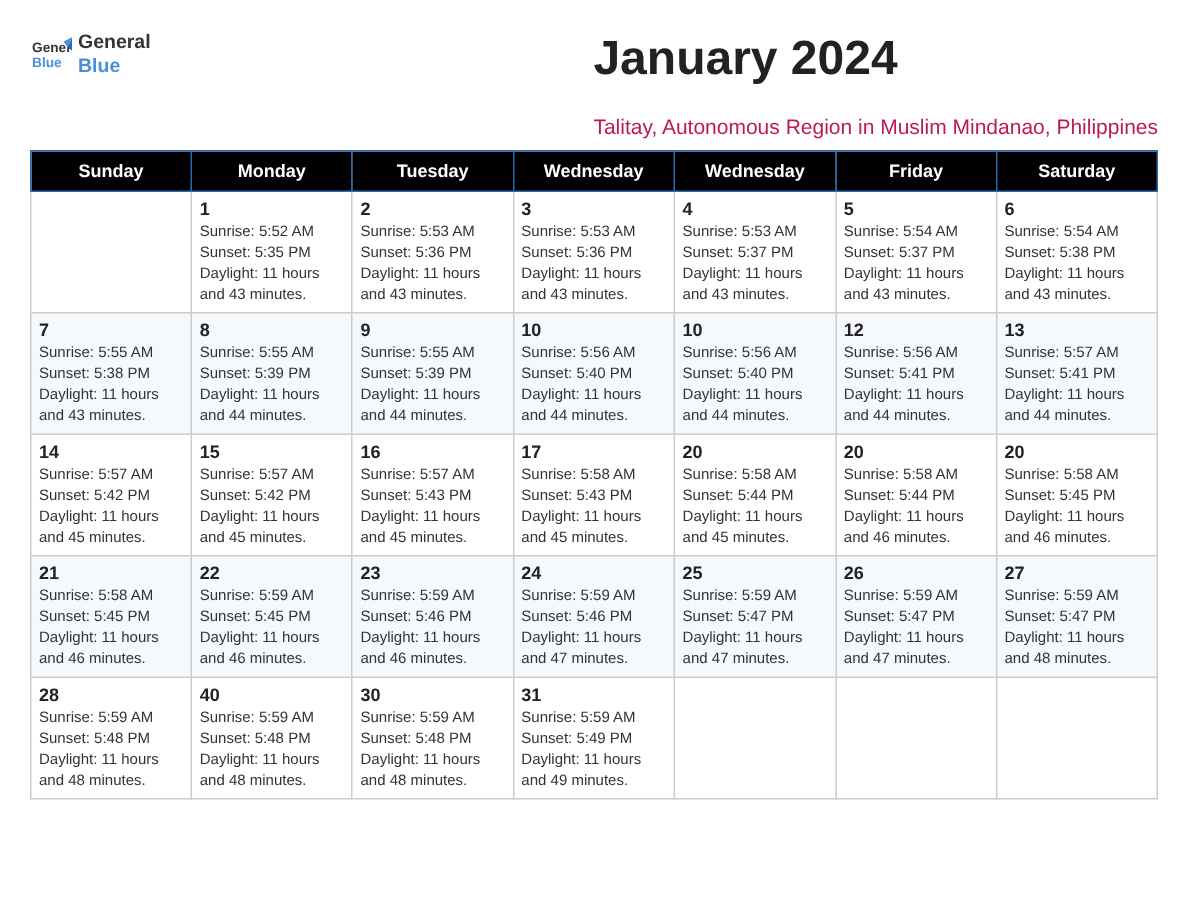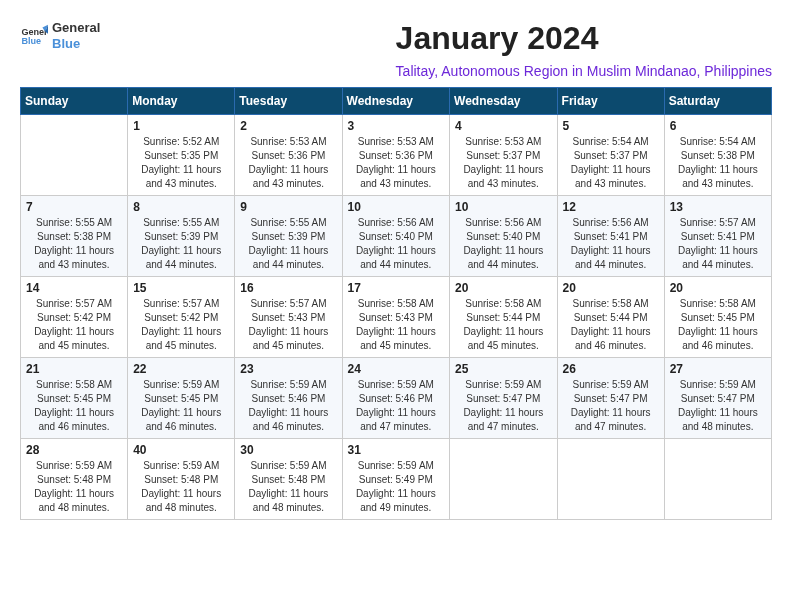--- a/index.html
+++ b/index.html
@@ -27,34 +27,34 @@
     }
     .title-block {
     }
     .main-title {
       font-size: 32px;
       font-weight: bold;
       color: #222;
     }
     .subtitle {
       font-size: 14px;
-      color: #6d28d9;
-      margin-top: 6px;
+      color: #be185d;
+      margin-top: 19px;
     }
     .calendar {
       width: 100%;
       border-collapse: collapse;
       margin-top: 8px;
       font-size: 10.5px;
     }
     .calendar thead th {
-      background-color: #0c4a6e;
+      background-color: #000000;
       color: #fff;
       padding: 6px 4px;
-      text-align: left;
+      text-align: center;
       font-size: 12px;
       font-weight: bold;
       border: 1px solid #2a6aaf;
     }
     .calendar tbody td {
       border: 1px solid #ccc;
       vertical-align: top;
       padding: 4px 5px;
       width: 108px;
       min-height: 80px;
@@ -67,21 +67,20 @@
       font-weight: bold;
       font-size: 12px;
       color: #222;
       display: block;
       margin-bottom: 2px;
     }
     .day-info {
       color: #333;
       font-size: 10px;
       line-height: 1.4;
-      text-align: center;
     }
     .empty-cell {
       background: #fff !important;
     }
   </style>
 </head>
 <body>
 
 <div class="header-logo">
   <div class="logo">

